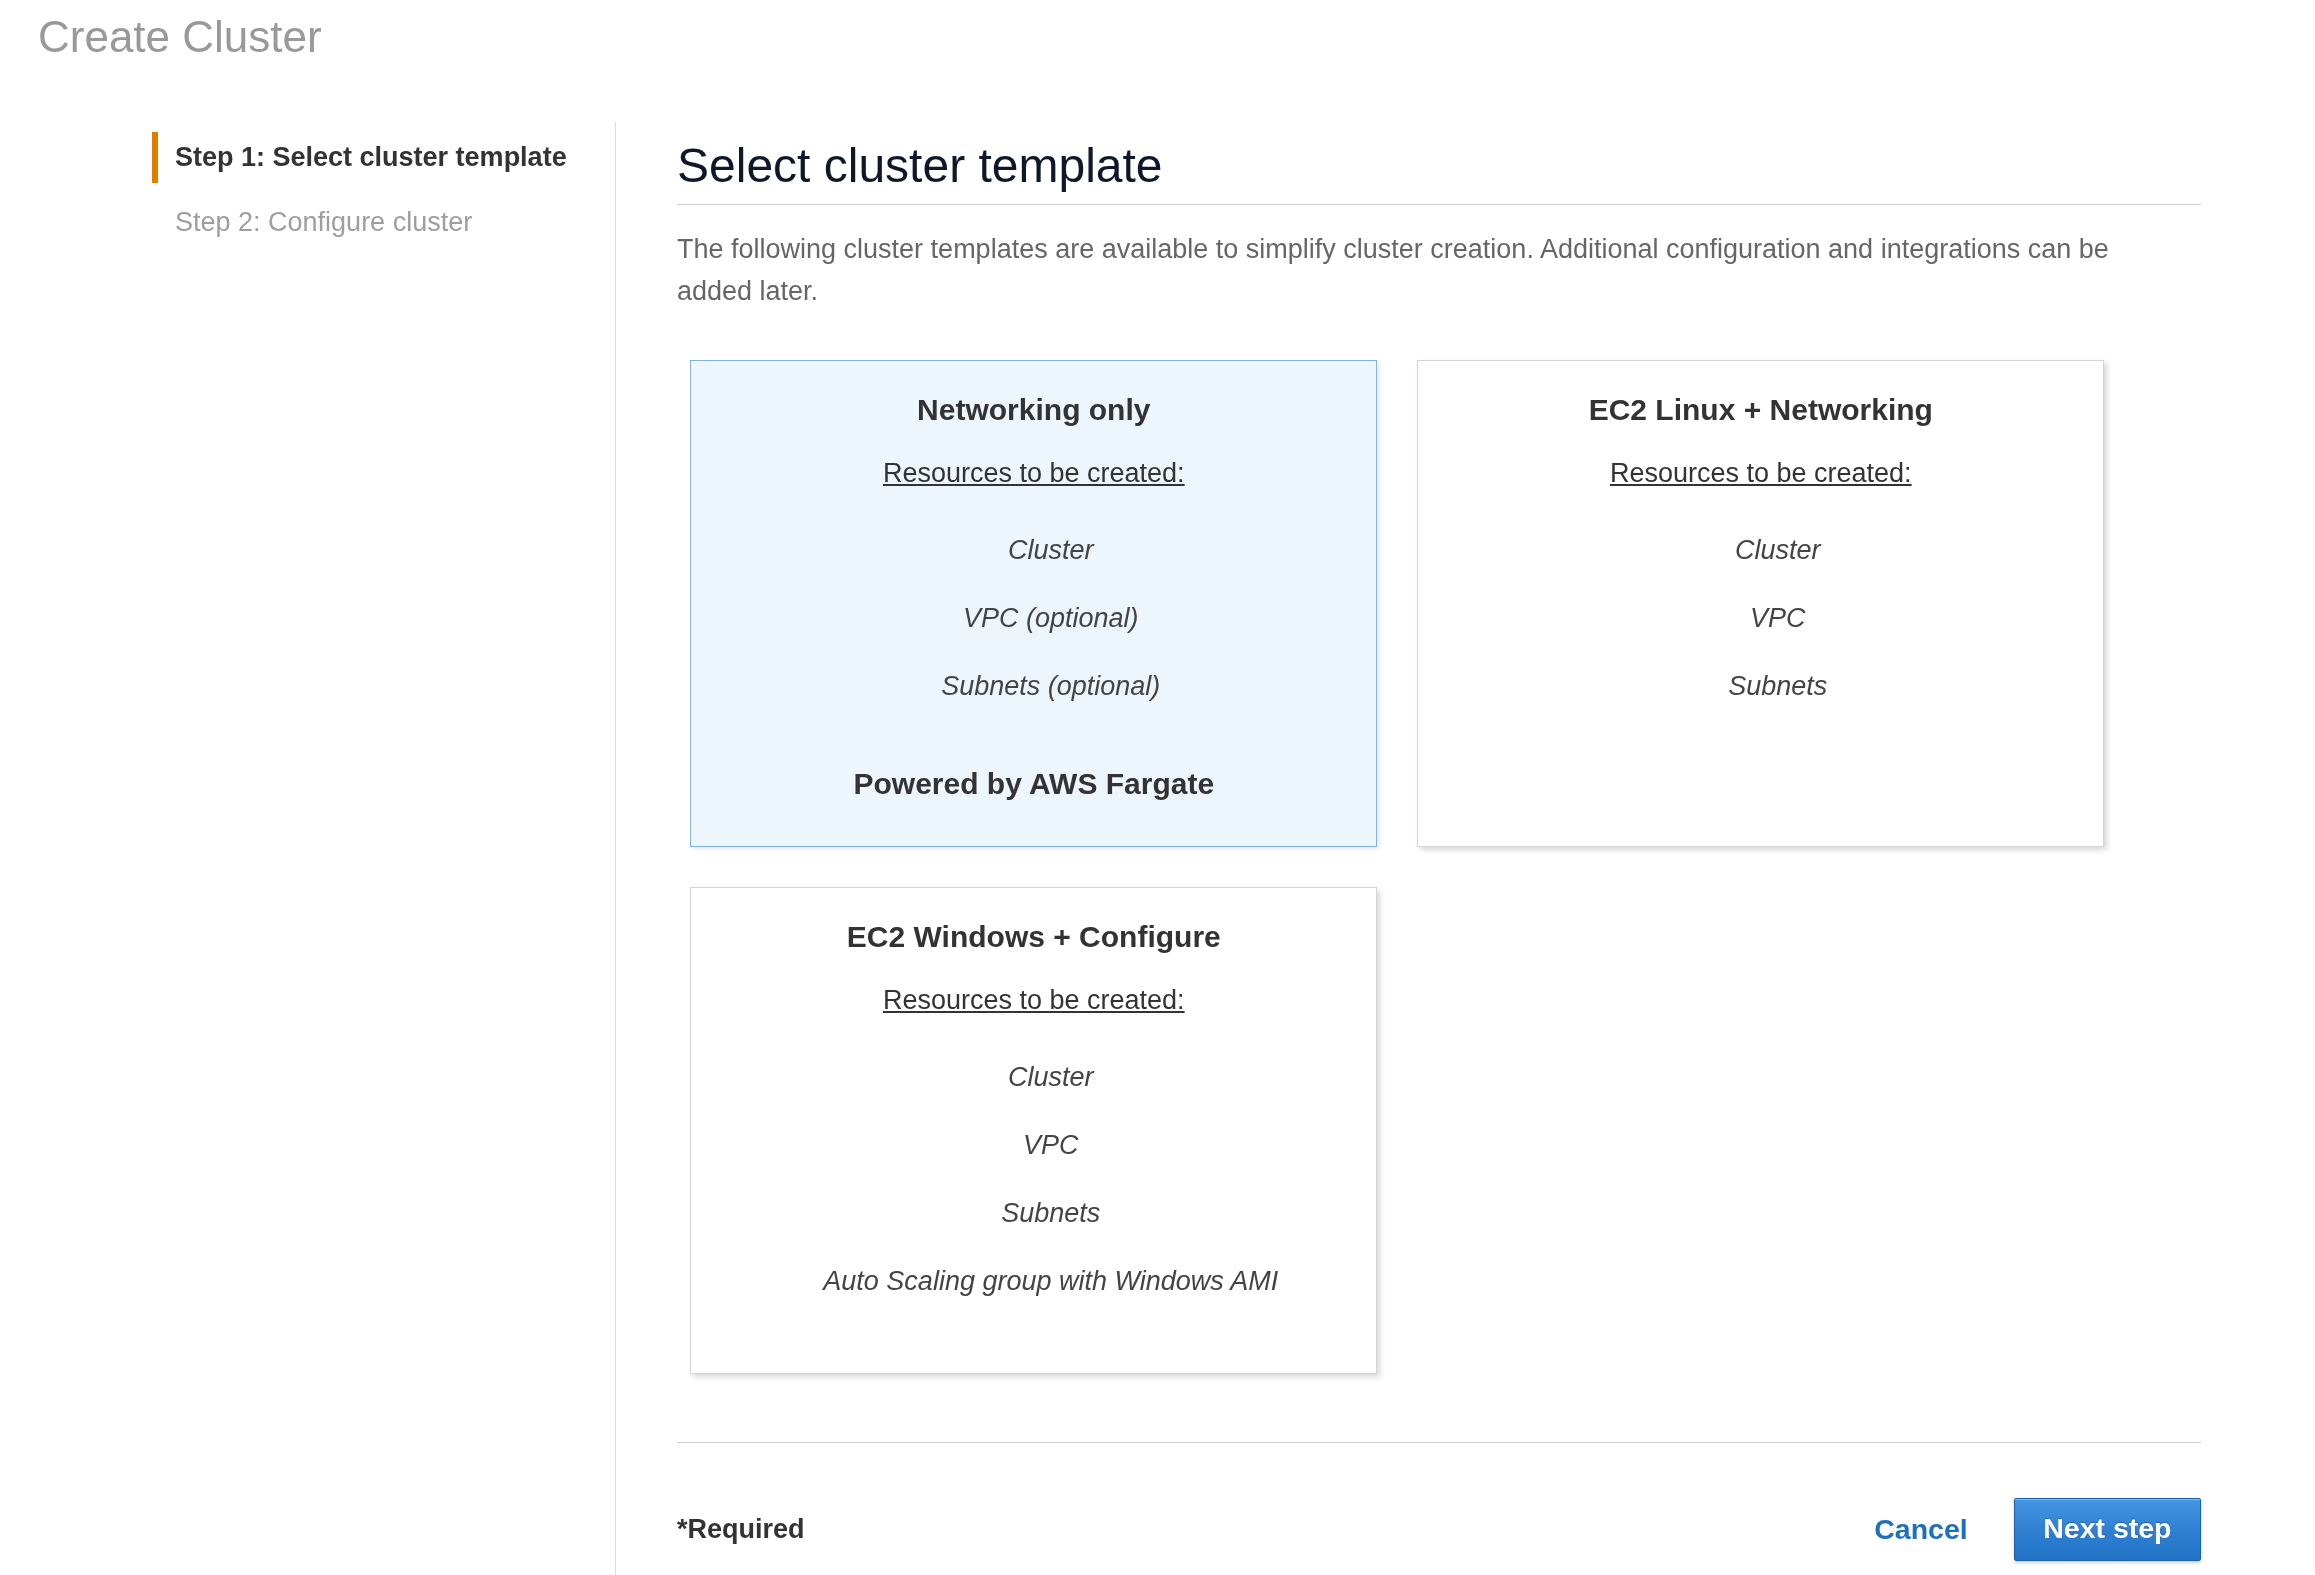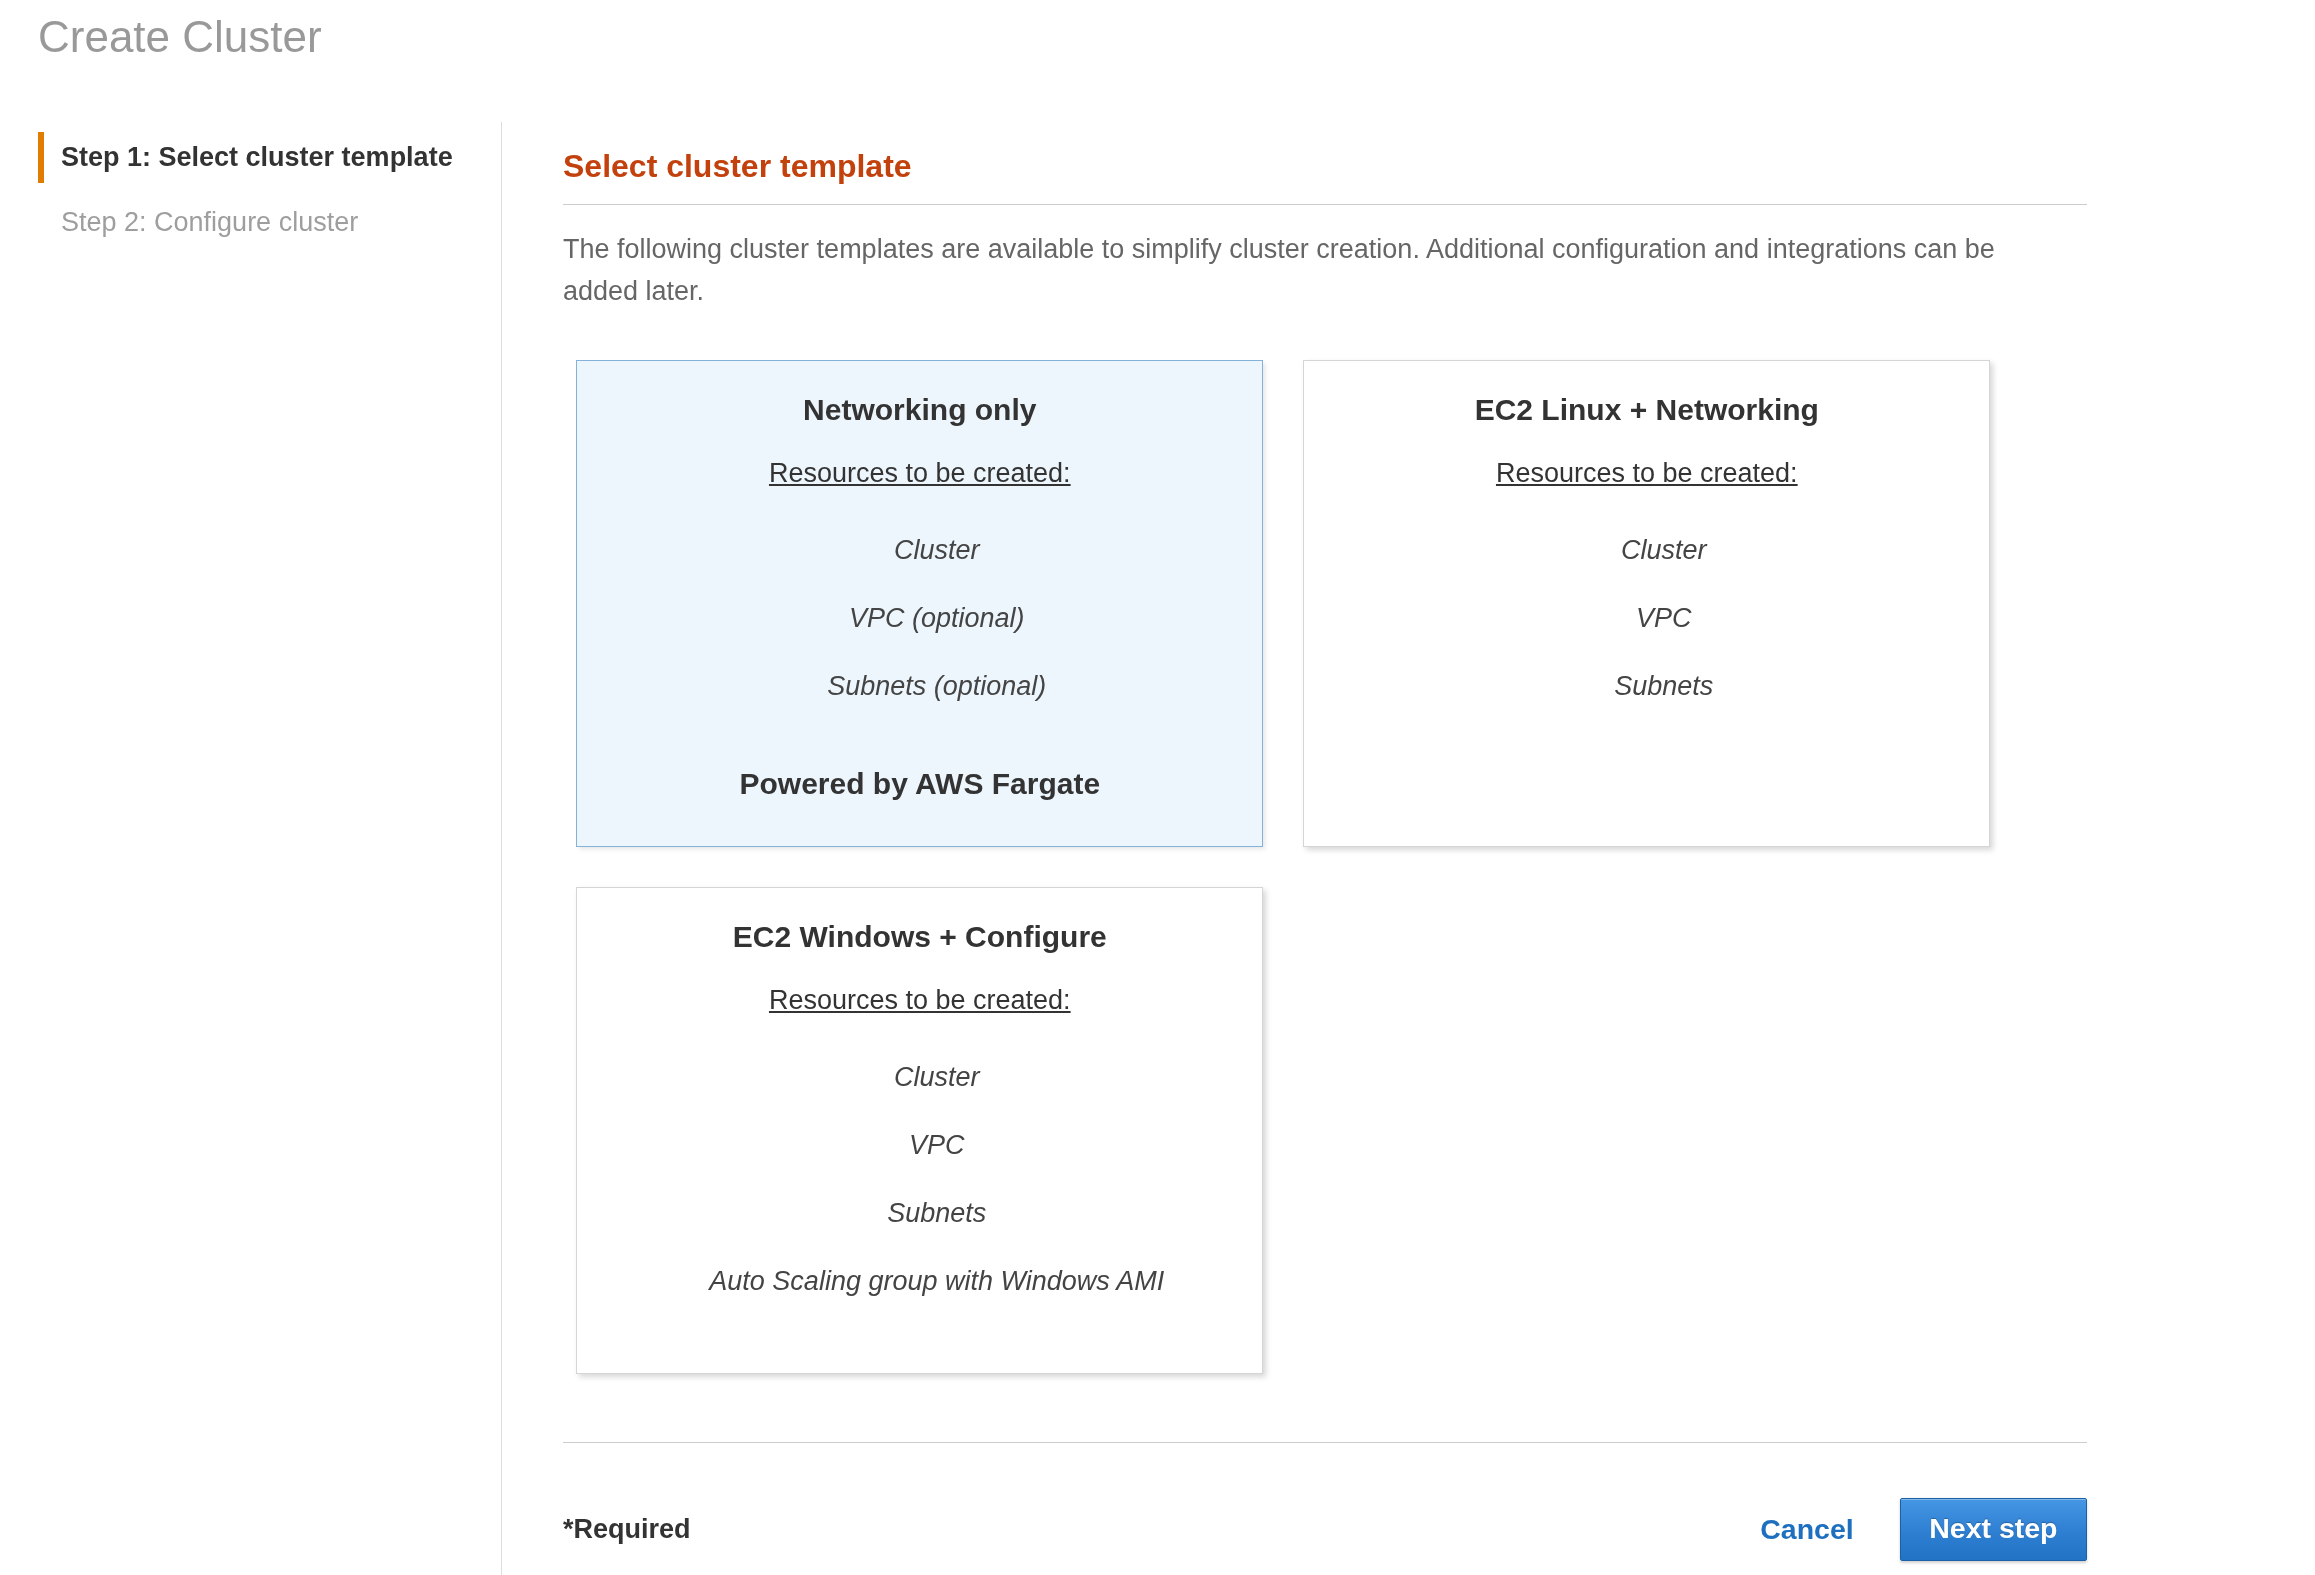--- a/index.html
+++ b/index.html
@@ -19,20 +19,21 @@
   }
   .page-title {
     font-size: 44px;
     line-height: 53px;
     color: #999999;
     font-weight: 400;
   }
   .body-row {
     display: flex;
     height: 1453px;
+    justify-content: center;
   }
   .sidebar {
     width: 502px;
     box-sizing: border-box;
     border-right: 1.9px solid #dddddd;
     padding: 9.5px 0 0 38px;
     flex: none;
   }
   .step-item {
     font-size: 27px;
@@ -49,24 +50,24 @@
   }
   .step-item + .step-item { margin-top: 13.3px; }
   .main {
     margin-left: 61px;
     width: 1524px;
     flex: none;
     box-sizing: border-box;
   }
   .section-heading {
     margin-top: 21px;
-    font-size: 32px;
+    font-size: 48px;
     line-height: 46px;
-    color: #c2410c;
-    font-weight: 700;
+    color: #0f172a;
+    font-weight: 400;
   }
   .rule {
     border: none;
     border-top: 1.9px solid #cccccc;
     margin: 15px 0 0 0;
   }
   .section-desc {
     margin-top: 23px;
     font-size: 27px;
     line-height: 42px;

